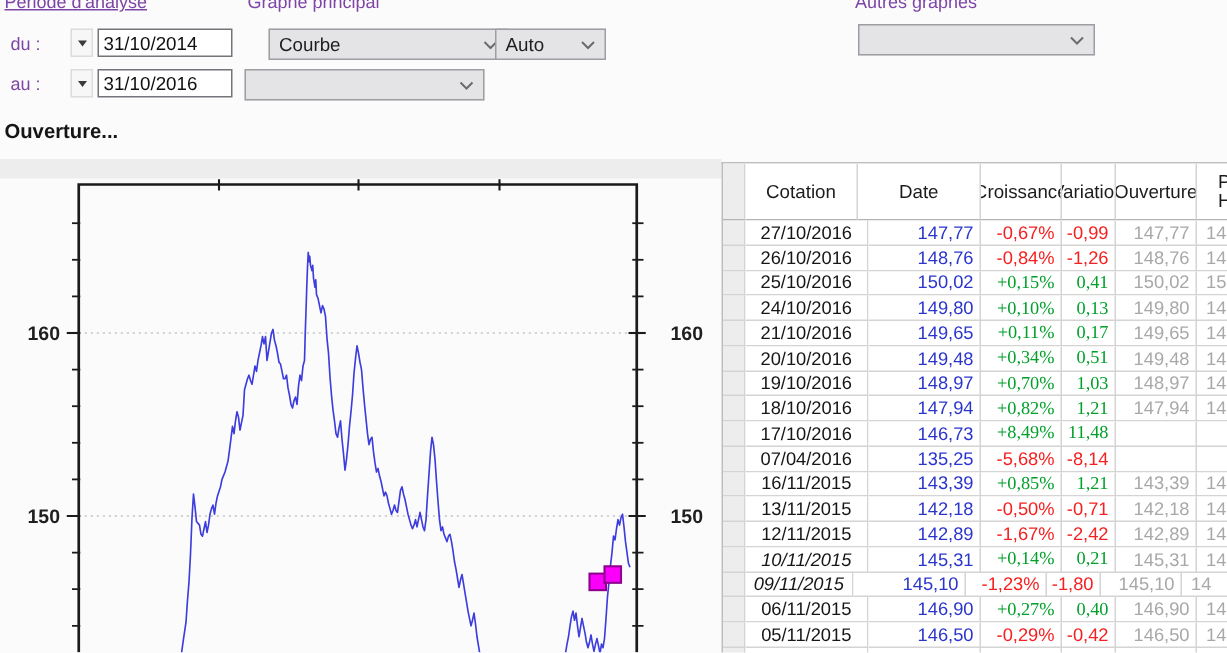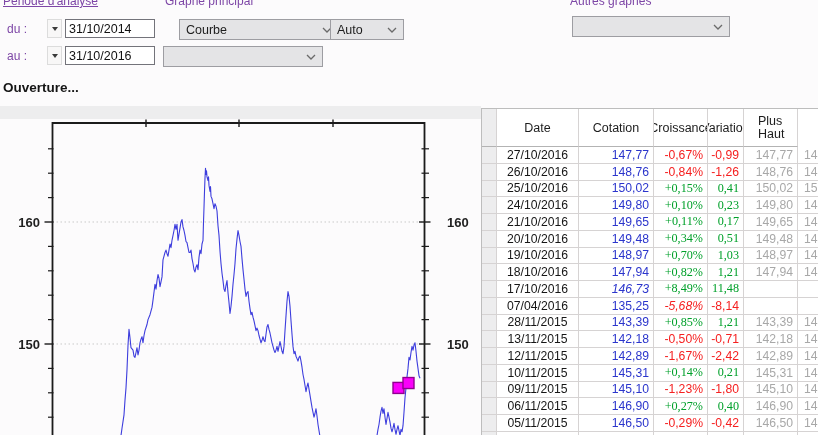--- a/index.html
+++ b/index.html
@@ -152,24 +152,25 @@
     <line x1="333" y1="119.5" x2="333" y2="127" stroke="#1b1b1b" stroke-width="1.4"></line>
     <path d="M 52.5 435 L 52.5 123 L 424.5 123 L 424.5 435" fill="none" stroke="#1b1b1b" stroke-width="1.8"></path>
     <polyline points="121,435.5 122,428.2 124,414.8 125,400.1 126,387.9 127,369.6 128,345.2 129,329.4 130,337.9 131,347.7 133,350.1 134,356.2 135,357.4 136,352.5 137,347.7 138,355.0 139,350.1 140,342.8 141,339.1 142,336.7 143,342.8 144,335.5 145,330.6 147,324.5 148,319.6 150,314.7 152,307.4 153,300.1 155,284.2 156,289.1 157,280.6 158,274.5 159,278.1 160,286.7 161,281.8 162,276.9 163,259.8 165,252.5 166,250.1 167,253.7 168,256.2 169,250.1 170,244.0 171,247.6 172,240.3 174,230.5 175,224.4 176,229.3 177,224.4 178,240.3 179,234.2 180,228.1 181,222.0 182,219.6 183,226.9 184,230.5 185,235.4 186,241.5 187,242.7 188,247.6 189,252.5 190,252.5 191,250.1 192,258.6 193,263.5 194,269.6 195,272.0 196,267.1 197,264.7 198,269.6 199,257.4 200,250.1 201,253.7 202,244.0 203,240.3 203.5,222.0 204,207.4 204.5,191.5 205,178.1 205.5,168.3 206,174.4 206.5,170.8 207,176.9 208,180.5 208.5,176.9 209,185.4 210,191.5 210.5,186.6 211,196.4 212,198.8 213,203.7 214,208.6 215,203.7 216,206.1 217,211.0 218,225.7 219,235.4 220,251.3 221,263.5 222,273.2 223,280.6 224,289.1 225,291.5 226,285.4 227,280.6 228,292.8 229,302.5 230,313.5 231,306.2 232,296.4 233,284.2 234,274.5 235,263.5 236,248.8 237,239.1 238,230.5 239,235.4 240,241.5 241,246.4 242,258.6 243,269.6 244,279.3 245,289.1 246,296.4 247,292.8 248,291.5 249,301.3 250,308.6 251,314.7 252,312.3 253,317.2 254,320.8 255,325.7 256,330.6 257,328.1 258,330.6 259,335.5 260,339.1 261,342.8 262,340.3 263,336.7 264,340.3 265,341.6 266,334.2 267,326.9 268,324.5 269,329.4 270,333.0 271,337.9 272,342.8 273,346.4 274,350.1 275,352.5 276,350.1 277,346.4 278,351.3 279,346.4 280,341.6 281,346.4 282,351.3 283,353.8 284,346.4 285,330.6 286,315.9 287,301.3 288,291.5 289,296.4 290,306.2 291,320.8 292,334.2 293,346.4 294,353.8 295,351.3 296,356.2 297,358.6 298,361.1 299,357.4 300,356.2 301,361.1 302,367.2 303,374.5 304,379.4 305,385.5 306,391.6 307,386.7 308,383.0 309,389.1 310,395.2 311,401.3 312,407.4 313,412.3 314,417.2 315,413.5 316,408.7 317,416.0 318,424.5 319,430.6 320,436.7 322,447.7 325,457.5 330,467.2 336,474.5 342,469.7 348,473.3 354,466.0 360,457.5 366,452.6 371,446.5 375,441.6 377,435.5 378,429.4 379,424.5 380,417.2 381,411.1 382,407.4 383,413.5 384,408.7 385,417.2 386,424.5 387,418.4 388,412.3 389,417.2 390,422.1 391,428.2 392,431.8 393,428.2 394,423.3 395,429.4 396,434.3 397,429.4 398,425.7 399,430.6 400,435.5 401,429.4 402,431.8 403,425.7 404,412.3 405,397.7 406,387.9 407,376.9 408,368.4 409,357.4 410,359.9 411,352.5 412,346.4 413,350.1 414,345.2 415,342.8 416,351.3 417,361.1 418,368.4 419,375.7 420,378.2" fill="none" stroke="#3d3ddd" stroke-width="1.1" stroke-linejoin="round"></polyline>
     <rect x="393" y="382.41999999999996" width="11" height="11" fill="#fa00fa" stroke="#90008f" stroke-width="1.4"></rect>
     <rect x="403" y="377.53999999999985" width="11" height="11" fill="#fa00fa" stroke="#90008f" stroke-width="1.4"></rect>
   </svg>
 
 <div id="quotes" class="tbl">
     <div class="tr">
       <div class="th rowsel" style="width: 15px;"></div>
+      <div class="th" style="width: 75px;">Cotation</div>
       <div class="th" style="width: 82px;">Date</div>
-      <div class="th" style="width: 75px;">Cotation</div>
       <div class="th" style="width: 54px;">Croissance</div>
       <div class="th" style="width: 36px;">Variation</div>
+      <div class="th" style="width: 54px;">Ouverture</div>
       <div class="th wrap" style="width: 54px;">Plus Haut</div>
     </div>
     <div class="tr">
       <div class="td rowsel " style="width: 15px;"></div>
       <div class="td a-c c-date" style="width: 82px;">27/10/2016</div>
       <div class="td a-r c-cot" style="width: 75px;">147,77</div>
       <div class="td a-r down" style="width: 54px;">-0,67%</div>
       <div class="td a-r down" style="width: 36px;">-0,99</div>
       <div class="td a-r c-gray" style="width: 54px;">147,77</div>
       <div class="td a-l c-gray" style="width: 54px;">14</div>
@@ -190,21 +191,21 @@
       <div class="td a-r up" style="width: 54px;">+0,15%</div>
       <div class="td a-r up" style="width: 36px;">0,41</div>
       <div class="td a-r c-gray" style="width: 54px;">150,02</div>
       <div class="td a-l c-gray" style="width: 54px;">15</div>
     </div>
     <div class="tr">
       <div class="td rowsel " style="width: 15px;"></div>
       <div class="td a-c c-date" style="width: 82px;">24/10/2016</div>
       <div class="td a-r c-cot" style="width: 75px;">149,80</div>
       <div class="td a-r up" style="width: 54px;">+0,10%</div>
-      <div class="td a-r up" style="width: 36px;">0,23</div>
+      <div class="td a-r up" style="width: 36px;">0,13</div>
       <div class="td a-r c-gray" style="width: 54px;">149,80</div>
       <div class="td a-l c-gray" style="width: 54px;">14</div>
     </div>
     <div class="tr">
       <div class="td rowsel " style="width: 15px;"></div>
       <div class="td a-c c-date" style="width: 82px;">21/10/2016</div>
       <div class="td a-r c-cot" style="width: 75px;">149,65</div>
       <div class="td a-r up" style="width: 54px;">+0,11%</div>
       <div class="td a-r up" style="width: 36px;">0,17</div>
       <div class="td a-r c-gray" style="width: 54px;">149,65</div>
@@ -233,38 +234,38 @@
       <div class="td a-c c-date" style="width: 82px;">18/10/2016</div>
       <div class="td a-r c-cot" style="width: 75px;">147,94</div>
       <div class="td a-r up" style="width: 54px;">+0,82%</div>
       <div class="td a-r up" style="width: 36px;">1,21</div>
       <div class="td a-r c-gray" style="width: 54px;">147,94</div>
       <div class="td a-l c-gray" style="width: 54px;">14</div>
     </div>
     <div class="tr">
       <div class="td rowsel " style="width: 15px;"></div>
       <div class="td a-c c-date" style="width: 82px;">17/10/2016</div>
-      <div class="td a-r c-cot" style="width: 75px; font-style: italic;">146,73</div>
+      <div class="td a-r c-cot" style="width: 75px;">146,73</div>
       <div class="td a-r up" style="width: 54px;">+8,49%</div>
       <div class="td a-r up" style="width: 36px; text-align: center;">11,48</div>
       <div class="td a-r c-gray" style="width: 54px;"></div>
       <div class="td a-l c-gray" style="width: 54px;"></div>
     </div>
     <div class="tr">
       <div class="td rowsel " style="width: 15px;"></div>
       <div class="td a-c c-date" style="width: 82px;">07/04/2016</div>
       <div class="td a-r c-cot" style="width: 75px;">135,25</div>
-      <div class="td a-r down" style="width: 54px; font-style: italic;">-5,68%</div>
+      <div class="td a-r down" style="width: 54px;">-5,68%</div>
       <div class="td a-r down" style="width: 36px;">-8,14</div>
       <div class="td a-r c-gray" style="width: 54px;"></div>
       <div class="td a-l c-gray" style="width: 54px;"></div>
     </div>
     <div class="tr">
       <div class="td rowsel " style="width: 15px;"></div>
-      <div class="td a-c c-date" style="width: 82px;">28/11/2015</div>
+      <div class="td a-c c-date" style="width: 82px;">16/11/2015</div>
       <div class="td a-r c-cot" style="width: 75px;">143,39</div>
       <div class="td a-r up" style="width: 54px;">+0,85%</div>
       <div class="td a-r up" style="width: 36px;">1,21</div>
       <div class="td a-r c-gray" style="width: 54px;">143,39</div>
       <div class="td a-l c-gray" style="width: 54px;">14</div>
     </div>
     <div class="tr">
       <div class="td rowsel " style="width: 15px;"></div>
       <div class="td a-c c-date" style="width: 82px;">13/11/2015</div>
       <div class="td a-r c-cot" style="width: 75px;">142,18</div>
@@ -277,30 +278,30 @@
       <div class="td rowsel " style="width: 15px;"></div>
       <div class="td a-c c-date" style="width: 82px;">12/11/2015</div>
       <div class="td a-r c-cot" style="width: 75px;">142,89</div>
       <div class="td a-r down" style="width: 54px;">-1,67%</div>
       <div class="td a-r down" style="width: 36px;">-2,42</div>
       <div class="td a-r c-gray" style="width: 54px;">142,89</div>
       <div class="td a-l c-gray" style="width: 54px;">14</div>
     </div>
     <div class="tr">
       <div class="td rowsel " style="width: 15px;"></div>
-      <div class="td a-c c-date" style="width: 82px;">10/11/2015</div>
+      <div class="td a-c c-date" style="width: 82px; font-style: italic;">10/11/2015</div>
       <div class="td a-r c-cot" style="width: 75px;">145,31</div>
       <div class="td a-r up" style="width: 54px;">+0,14%</div>
       <div class="td a-r up" style="width: 36px;">0,21</div>
       <div class="td a-r c-gray" style="width: 54px;">145,31</div>
       <div class="td a-l c-gray" style="width: 54px;">14</div>
     </div>
     <div class="tr">
       <div class="td rowsel " style="width: 15px;"></div>
-      <div class="td a-c c-date" style="width: 82px;">09/11/2015</div>
+      <div class="td a-c c-date" style="width: 72px; font-style: italic;">09/11/2015</div>
       <div class="td a-r c-cot" style="width: 75px;">145,10</div>
       <div class="td a-r down" style="width: 54px;">-1,23%</div>
       <div class="td a-r down" style="width: 36px;">-1,80</div>
       <div class="td a-r c-gray" style="width: 54px;">145,10</div>
       <div class="td a-l c-gray" style="width: 54px;">14</div>
     </div>
     <div class="tr">
       <div class="td rowsel " style="width: 15px;"></div>
       <div class="td a-c c-date" style="width: 82px;">06/11/2015</div>
       <div class="td a-r c-cot" style="width: 75px;">146,90</div>

